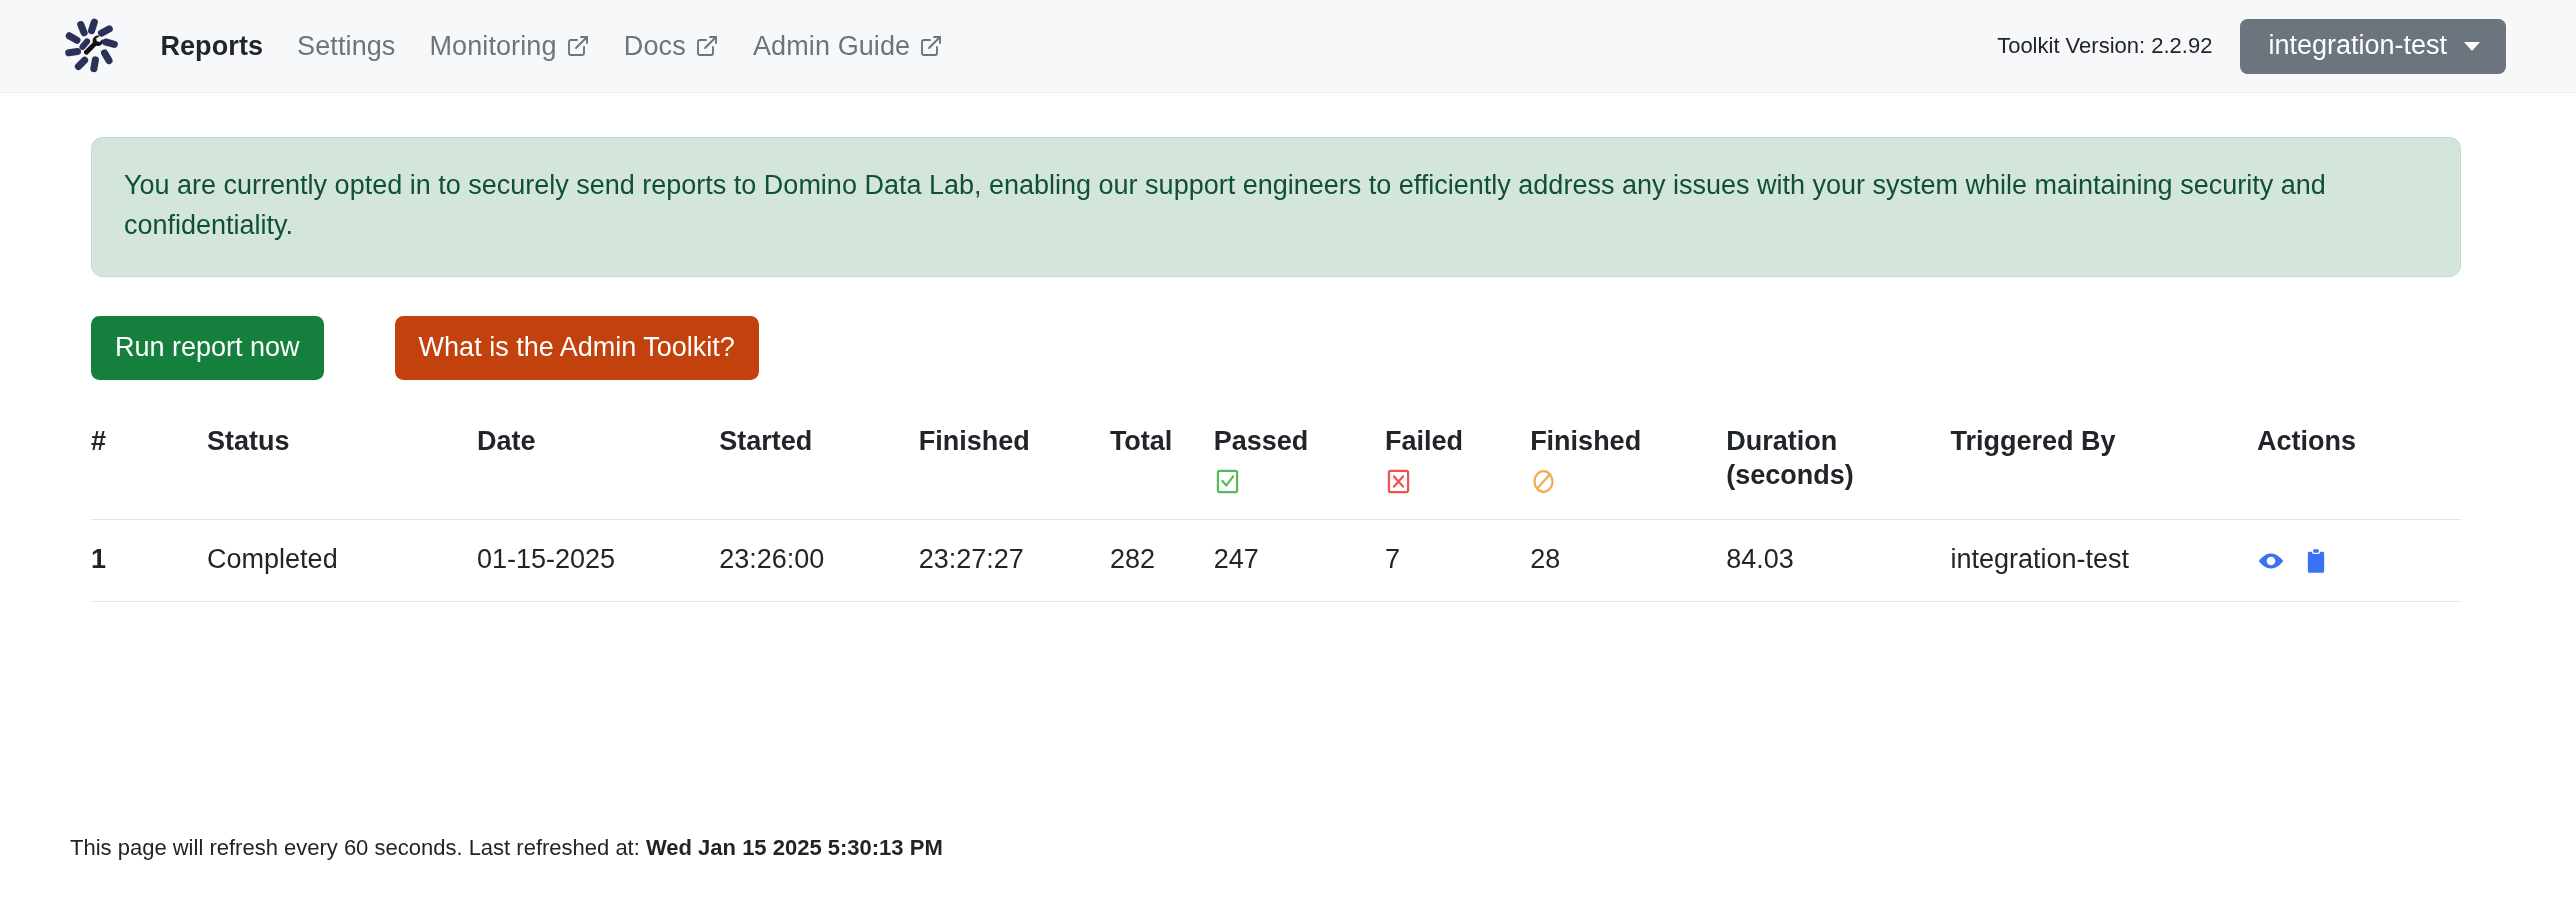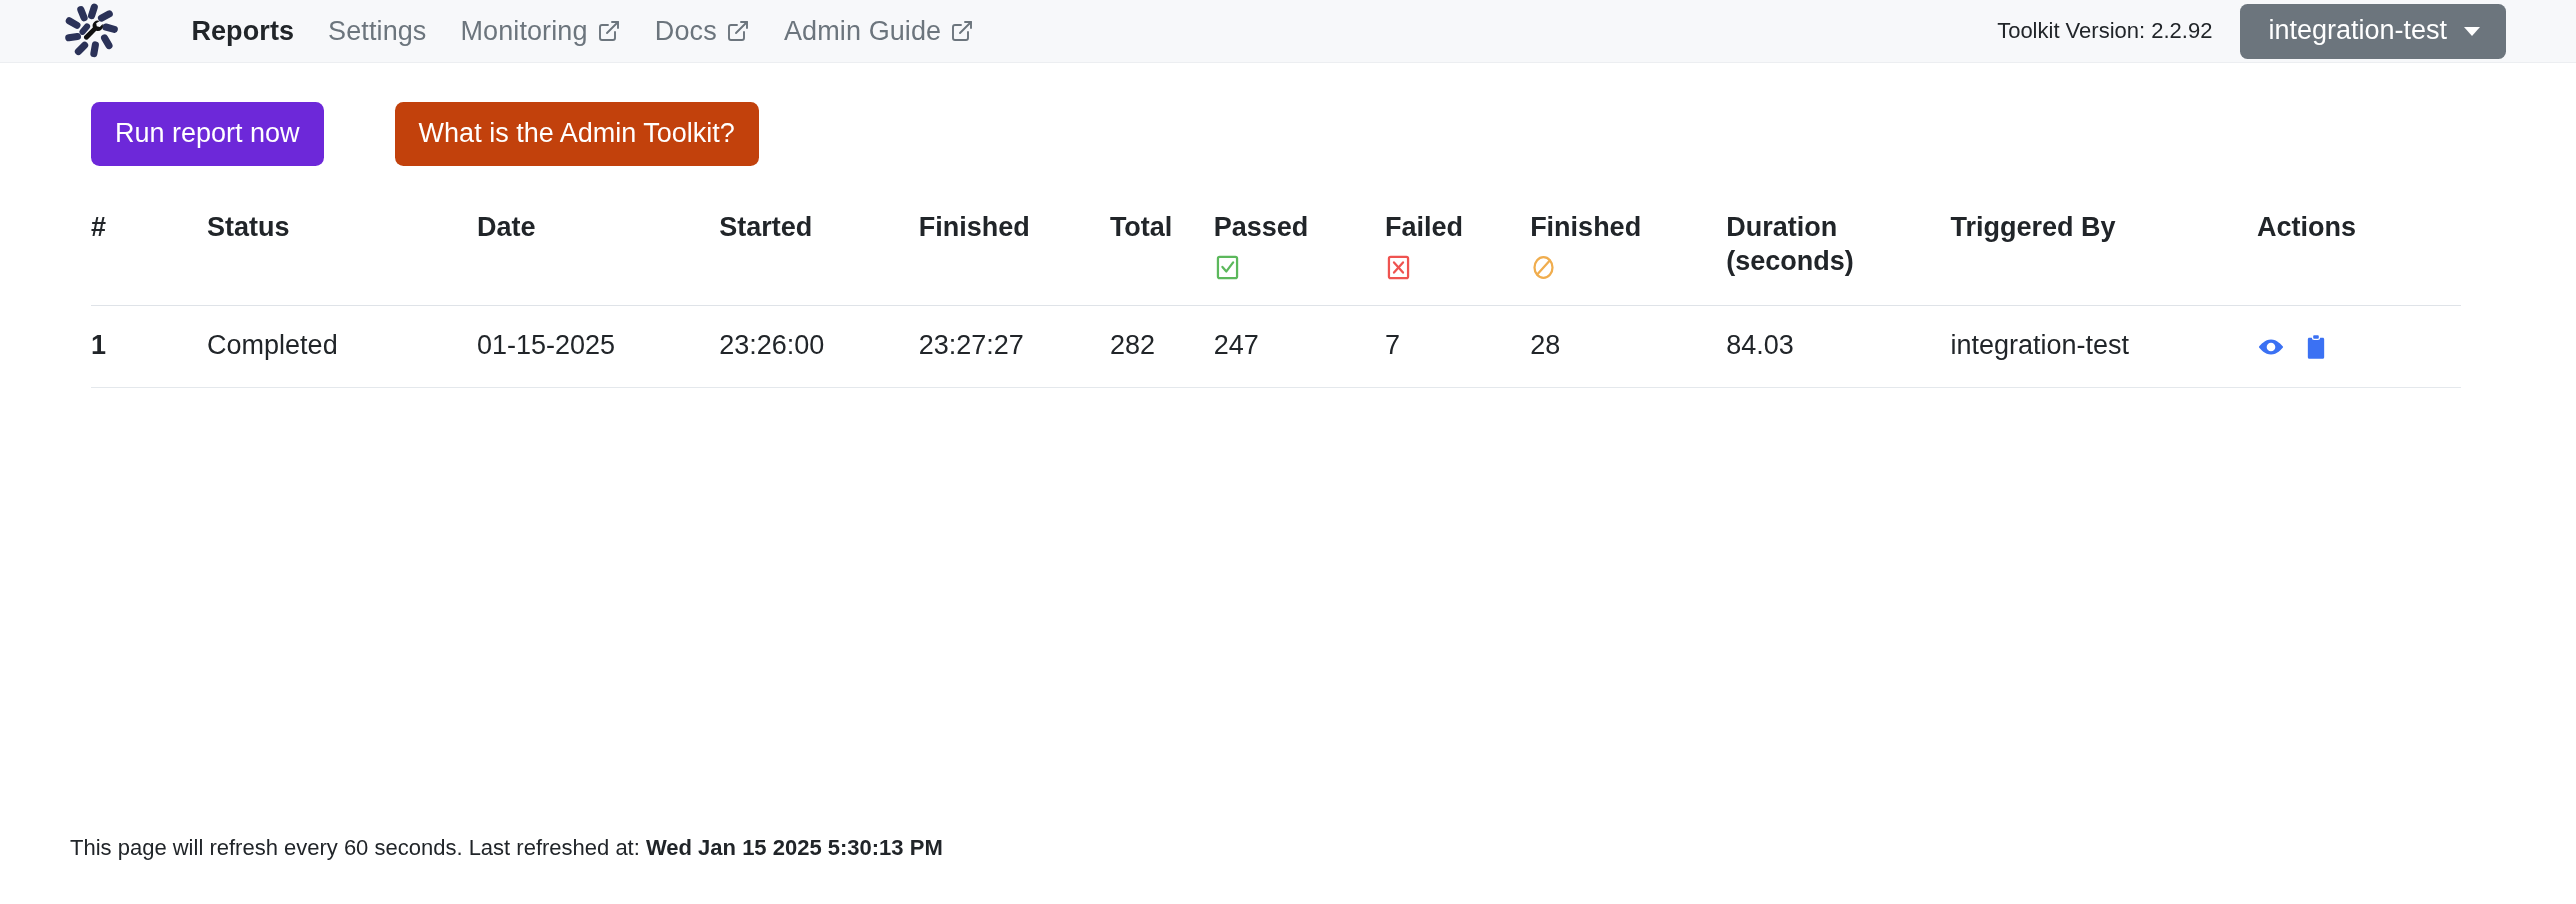--- a/index.html
+++ b/index.html
@@ -8,28 +8,27 @@
     width: 2576px;
     height: 904px;
     background: #ffffff;
     font-family: "Liberation Sans", sans-serif;
     color: #212529;
     overflow: hidden;
   }
 
   
   .topbar {
-    height: 63px;
+    height: 93px;
     background: #f7f8fa;
     border-bottom: 0.9px solid #eceef1;
     display: flex;
     align-items: center;
     padding: 0 70px 0 63px;
     position: relative;
-    gap: 31px;
   }
   .brand {
     width: 58px;
     height: 58px;
     position: relative;
     flex: 0 0 auto;
     margin-right: 22.4px;
   }
   .brand svg { display: block; }
 
@@ -113,21 +112,21 @@
     border: none;
     border-radius: 8.4px;
     font-family: "Liberation Sans", sans-serif;
     font-size: 27px;
     line-height: 1;
     padding: 17.7px 24px 19.6px 24px;
     cursor: pointer;
     color: #ffffff;
     white-space: nowrap;
   }
-  .btn-primary { background: #6d28d9; }
+  .btn-primary { background: #15803d; }
   .btn-secondary { background: #c2410c; margin-left: 36px; }
 
   
   table.reports {
     margin-top: 45px;
     width: 2370px;
     border-collapse: collapse;
     table-layout: fixed;
   }
   table.reports th {
@@ -257,20 +256,23 @@
     <span class="version-text">Toolkit Version: 2.2.92</span>
     <button class="user-dropdown">
       <span>integration-test</span>
       <span class="caret"></span>
     </button>
   </div>
 </div>
 
 <div class="container">
 
+  <div class="alert">
+    <span>You are currently opted in to securely send reports to Domino Data Lab, enabling our support engineers to efficiently address any issues with your system while maintaining security and confidentiality.</span>
+  </div>
 
   <div class="btn-row">
     <button class="btn btn-primary">Run report now</button>
     <button class="btn btn-secondary">What is the Admin Toolkit?</button>
   </div>
 
   <table class="reports">
     <colgroup>
       <col class="c-num">
         <col class="c-status">

